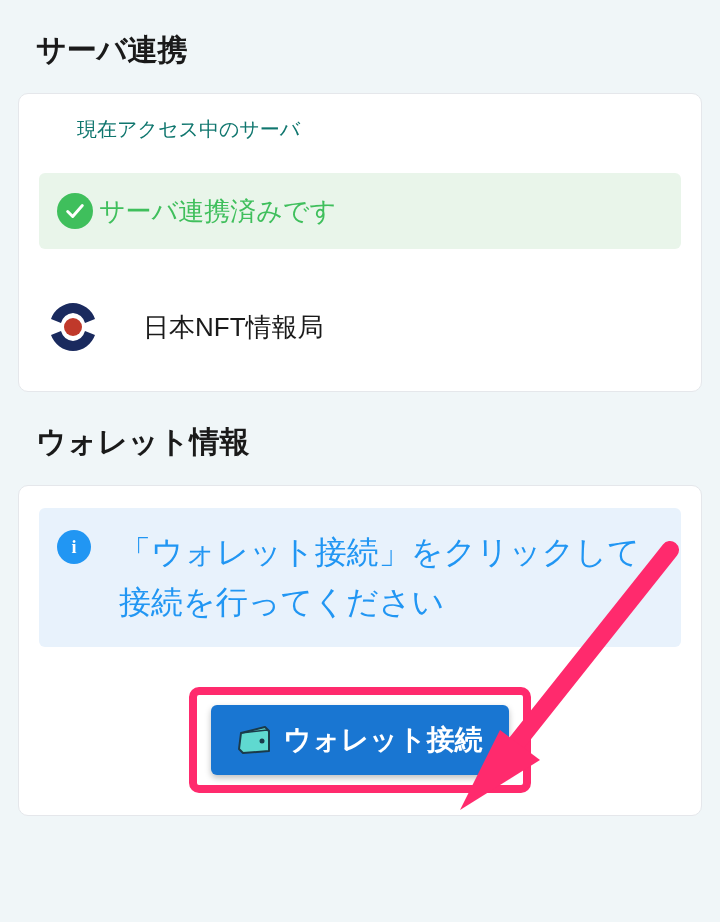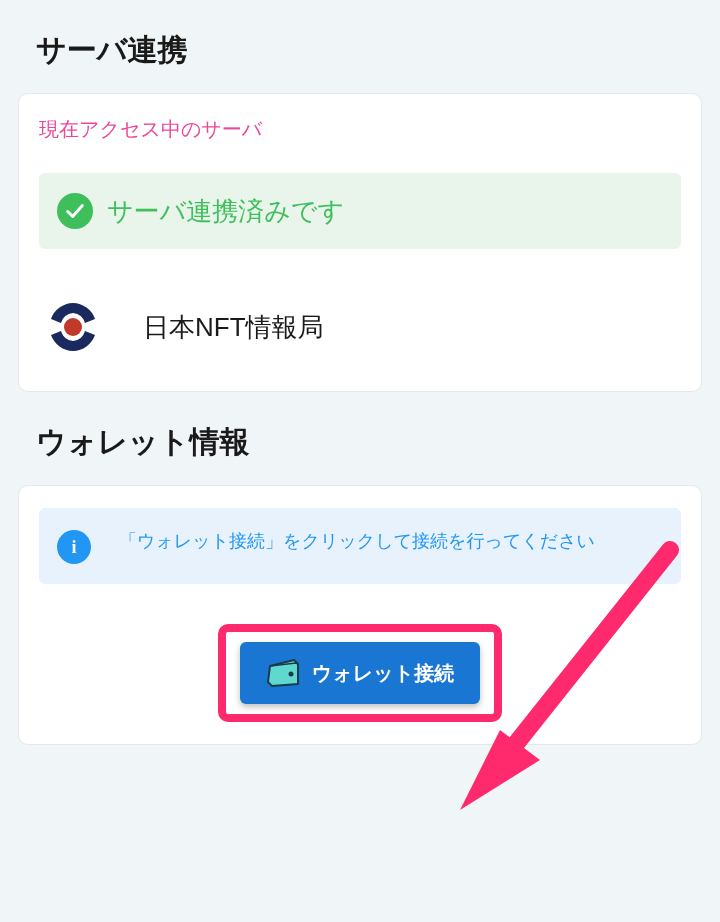--- a/index.html
+++ b/index.html
@@ -19,30 +19,31 @@
   }
   .card {
     background: #ffffff;
     border: 1px solid #e5e7eb;
     border-radius: 10px;
     margin: 0 18px;
     padding: 22px 20px;
   }
   .card-subtitle {
     font-size: 20px;
-    color: #ec4899;
+    color: #0f766e;
     margin-bottom: 30px;
+    margin-left: 38px;
   }
   .status-banner-success {
     background: #e9f5ea;
     border-radius: 6px;
     padding: 20px 18px;
     display: flex;
     align-items: center;
-    gap: 14px;
+    gap: 6px;
     margin-bottom: 40px;
   }
   .check-circle {
     width: 36px;
     height: 36px;
     border-radius: 50%;
     background: #3fbf5c;
     display: flex;
     align-items: center;
     justify-content: center;
@@ -90,40 +91,40 @@
     flex-shrink: 0;
     margin-top: 2px;
   }
   .info-circle span {
     color: #fff;
     font-weight: 700;
     font-size: 18px;
     font-family: Georgia, serif;
   }
   .status-text-info {
-    font-size: 18px;
+    font-size: 32px;
     color: #2196f3;
     font-weight: 500;
     line-height: 1.55;
   }
   .button-highlight-frame {
     border: 8px solid #ff2a6d;
     border-radius: 10px;
     padding: 10px 14px;
     display: flex;
     justify-content: center;
     margin: 0 auto;
     width: fit-content;
   }
   .connect-button {
     background: #1976d2;
     color: #ffffff;
     border: none;
     border-radius: 6px;
-    font-size: 20px;
+    font-size: 28px;
     font-weight: 600;
     padding: 16px 26px;
     display: flex;
     align-items: center;
     gap: 10px;
     cursor: pointer;
     box-shadow: 0 3px 6px rgba(0,0,0,0.25);
   }
   .wallet-icon {
     width: 36px;

